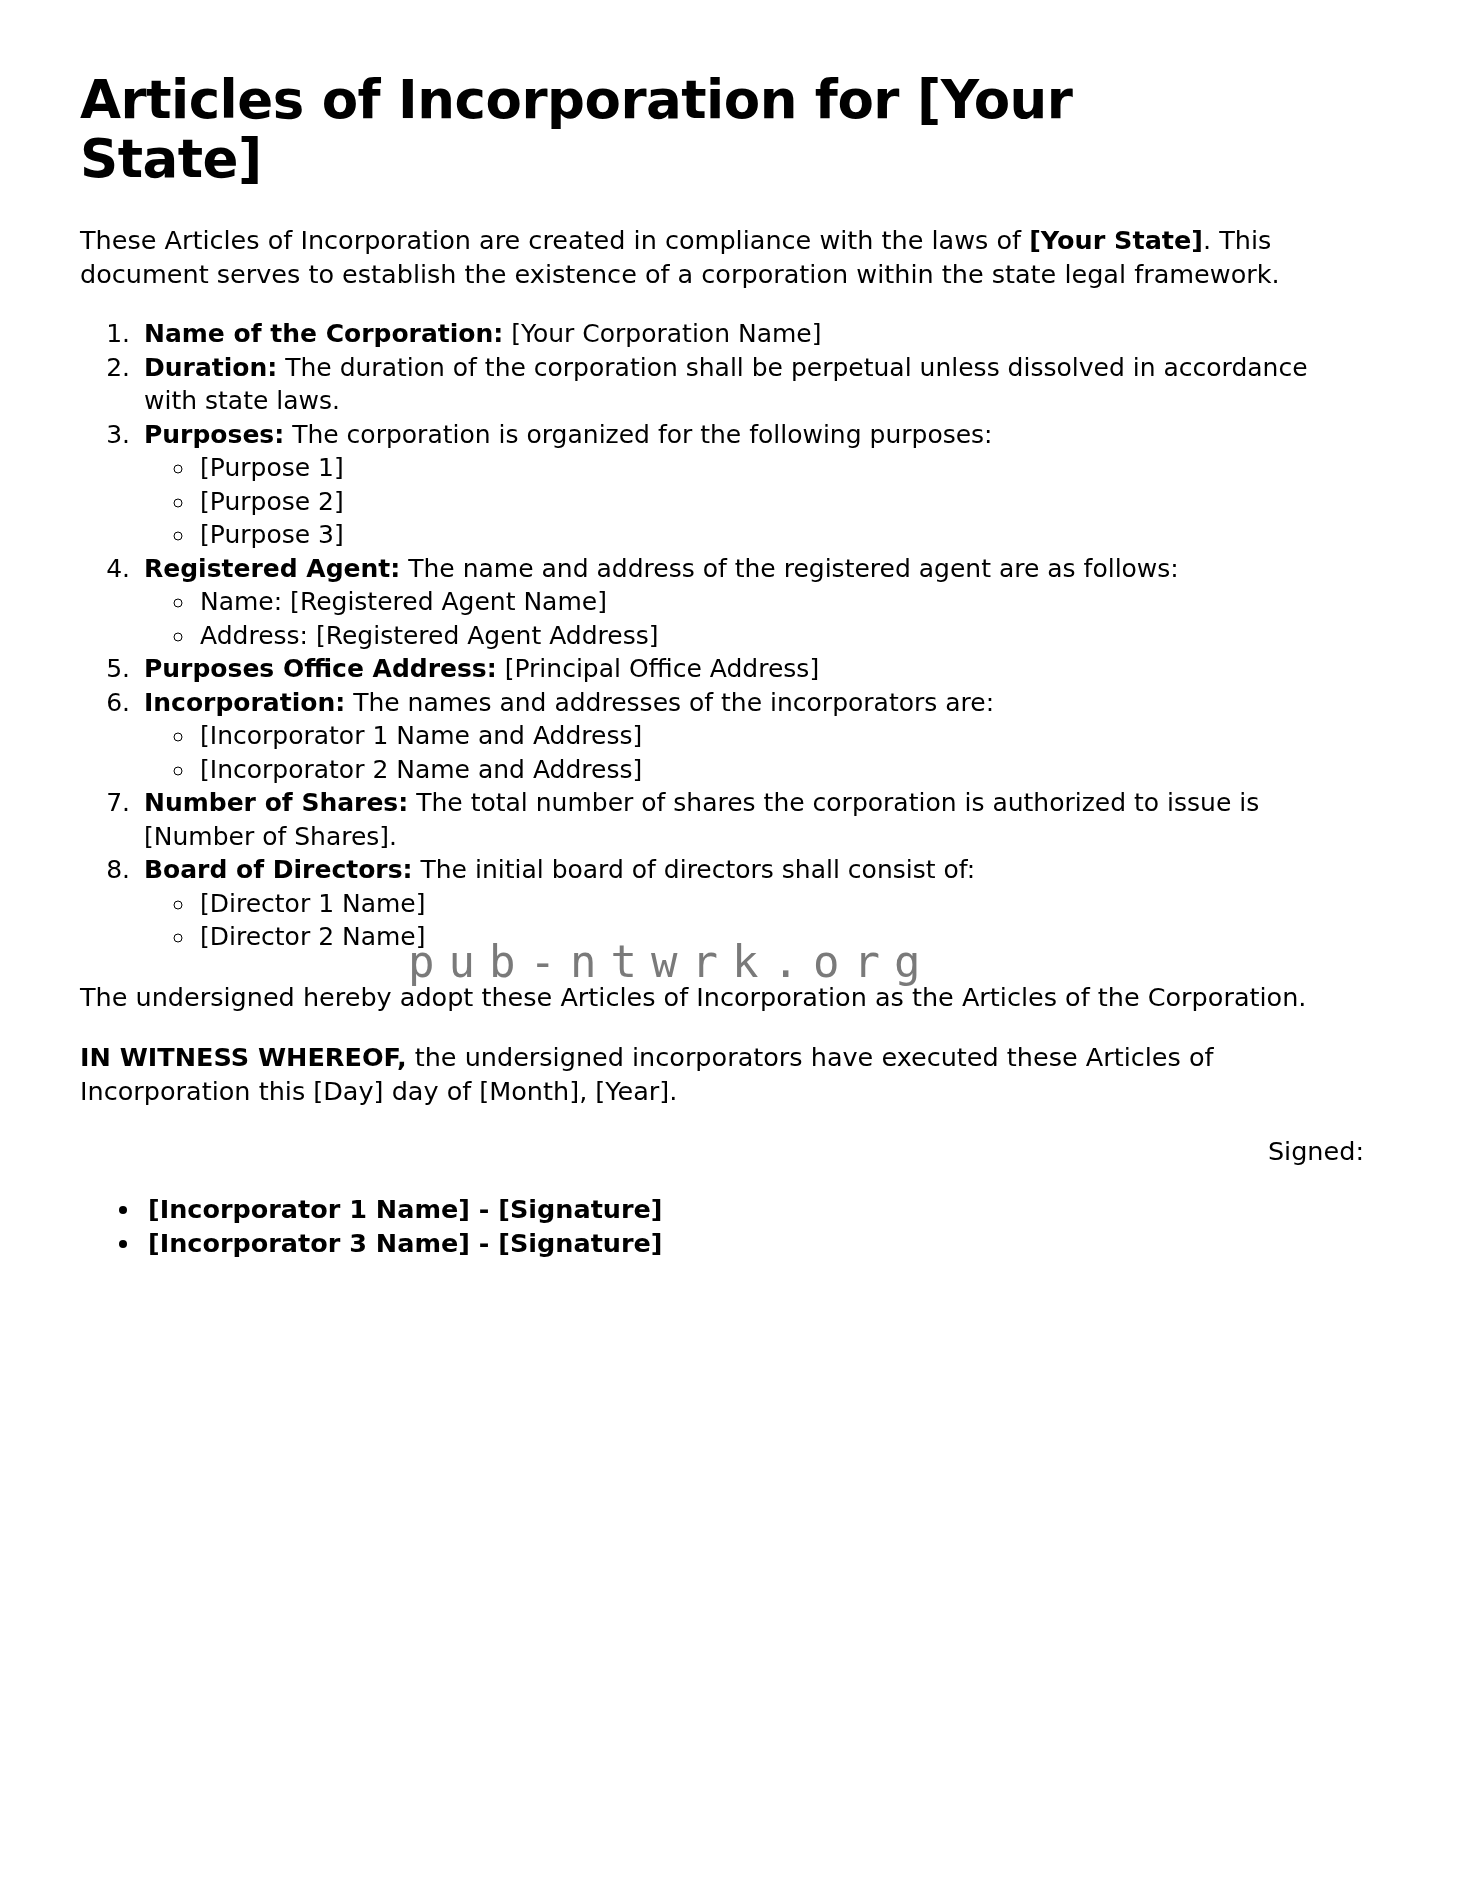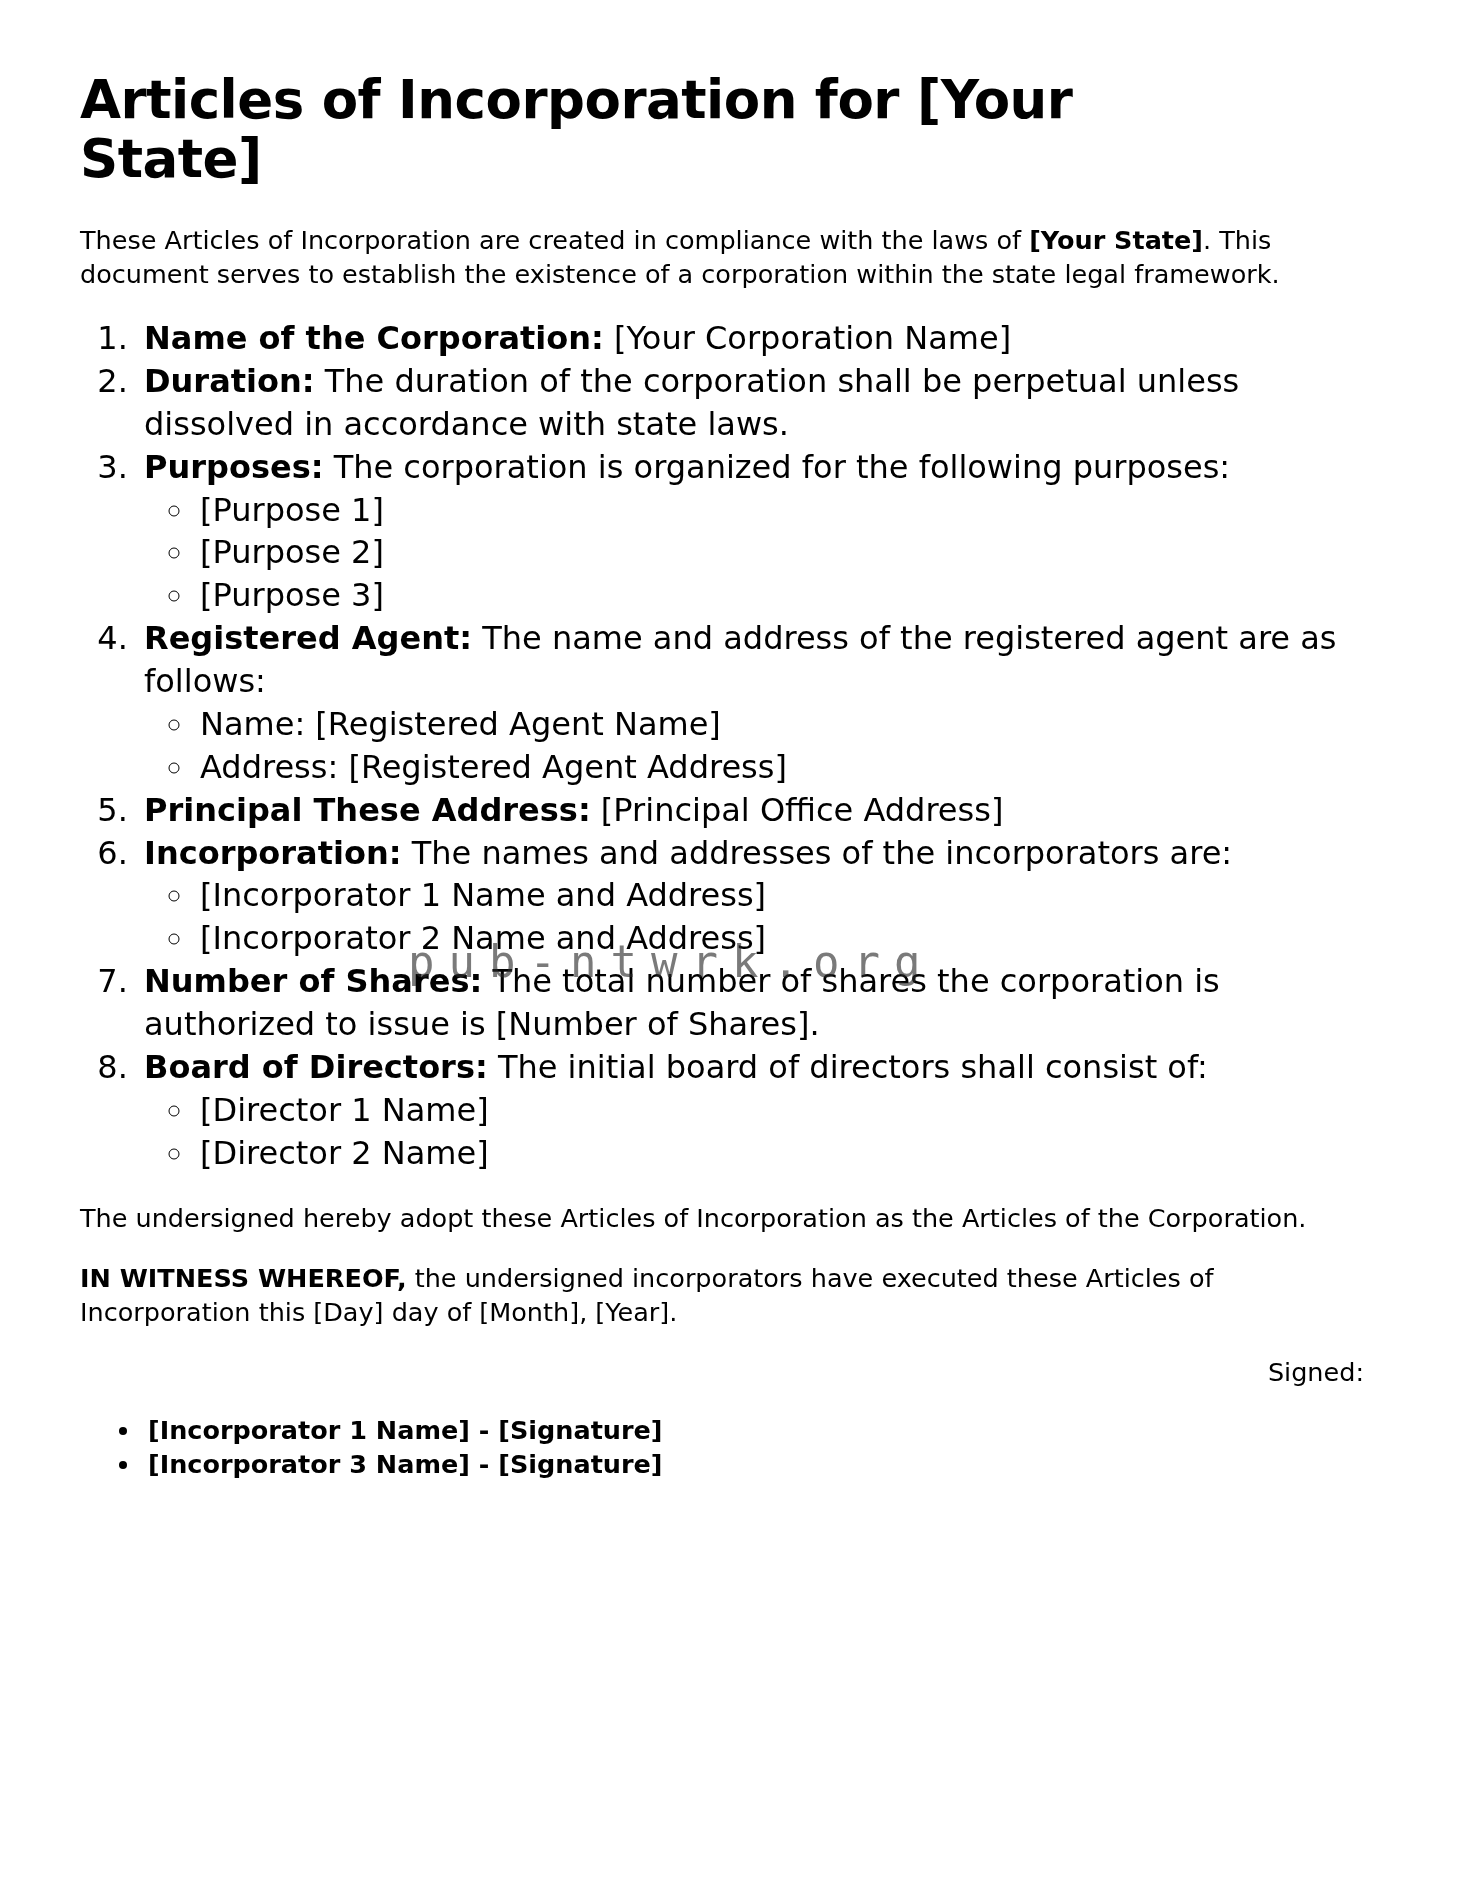--- a/index.html
+++ b/index.html
@@ -37,21 +37,21 @@
     margin: 0 0 26px 0;
     max-width: 1290px;
   }
   p.para.tight {
     margin-bottom: 24px;
     text-align: right;
   }
   b, strong { font-weight: bold; }
 
   ol.main-list {
-    font-size: 32px;
+    font-size: 25px;
     line-height: 1.34;
     margin: 0 0 26px 0;
     padding-left: 58px;
     max-width: 1250px;
   }
   ol.main-list > li {
     margin: 0;
     padding-left: 6px;
   }
   ul.sub-list {
@@ -107,21 +107,21 @@
         <li>[Purpose 2]</li>
         <li>[Purpose 3]</li>
       </ul>
     </li>
     <li><b>Registered Agent:</b><span> The name and address of the registered agent are as follows:</span>
       <ul class="sub-list">
         <li>Name: [Registered Agent Name]</li>
         <li>Address: [Registered Agent Address]</li>
       </ul>
     </li>
-    <li><b>Principal These Address:</b><span> [Principal Office Address]</span></li>
+    <li><b>Purposes Office Address:</b><span> [Principal Office Address]</span></li>
     <li><b>Incorporation:</b><span> The names and addresses of the incorporators are:</span>
       <ul class="sub-list">
         <li>[Incorporator 1 Name and Address]</li>
         <li>[Incorporator 2 Name and Address]</li>
       </ul>
     </li>
     <li><b>Number of Shares:</b><span> The total number of shares the corporation is authorized to issue is [Number of Shares].</span></li>
     <li><b>Board of Directors:</b><span> The initial board of directors shall consist of:</span>
       <ul class="sub-list">
         <li>[Director 1 Name]</li>

